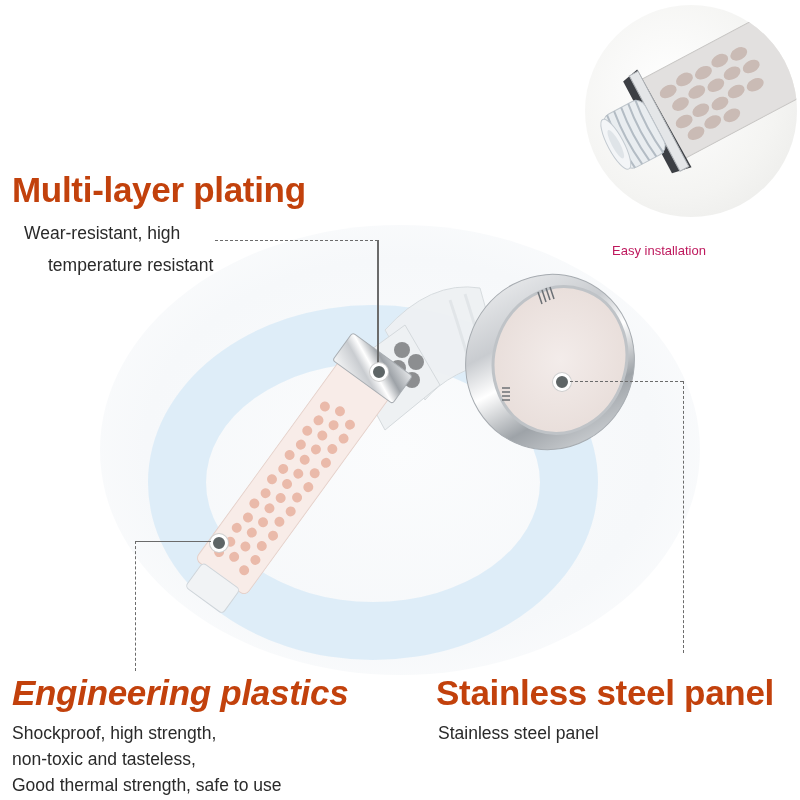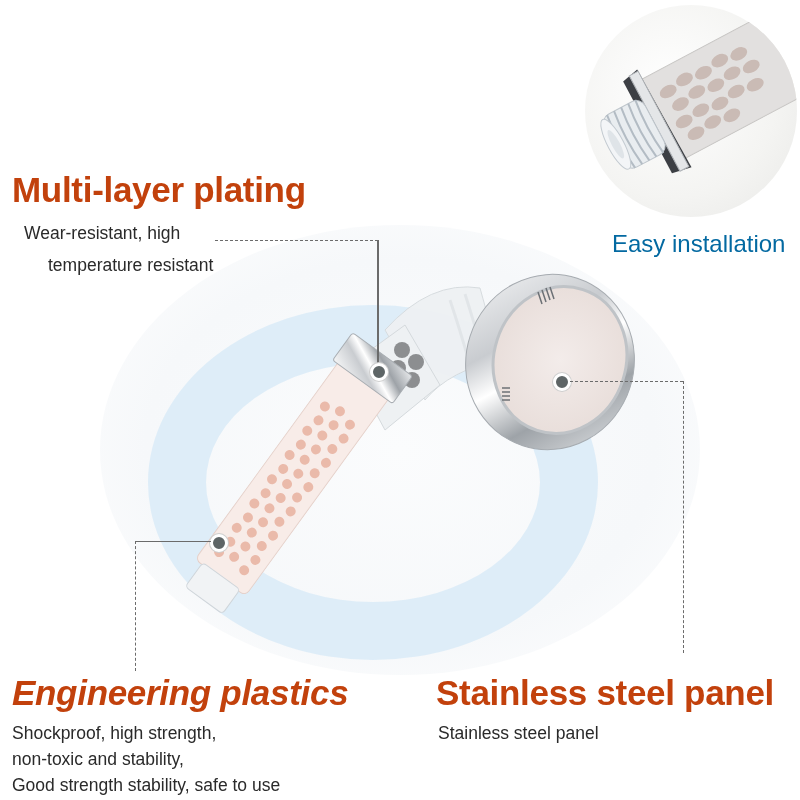--- a/index.html
+++ b/index.html
@@ -59,21 +59,21 @@
           <path d="M38 70 Q 34 100 38 130"></path>
           <path d="M46 70 Q 42 100 46 130"></path>
           <path d="M54 70 Q 50 100 54 130"></path>
           <path d="M62 70 Q 58 100 62 130"></path>
       </g>
       <ellipse cx="24" cy="100" rx="8" ry="28" fill="#f3f5f7" stroke="#c3cad0"></ellipse>
       <ellipse cx="24" cy="100" rx="4" ry="16" fill="#dfe4e8"></ellipse>
     </g>
   </svg>
 </div>
-<div class="desc" style="left:612px;top:231px;font-size:24px;color:#0369a1;">Easy installation</div>
+<div class="desc" style="left:612px;top:238px;font-size:13px;color:#be185d;">Easy installation</div>
 
 <svg class="abs" style="left:150px;top:270px;" width="500" height="360" viewBox="0 0 500 360">
   <defs>
     <linearGradient id="chrome" x1="0" y1="0" x2="1" y2="1">
       <stop offset="0" stop-color="#f5f6f7"></stop>
         <stop offset="0.35" stop-color="#c9ccd0"></stop>
         <stop offset="0.5" stop-color="#ffffff"></stop>
         <stop offset="0.7" stop-color="#9ea3a8"></stop>
         <stop offset="1" stop-color="#e8eaec"></stop>
     </linearGradient>
@@ -172,17 +172,17 @@
 <div class="dot" style="left:210px;top:534px;"></div>
 <div class="solid-h" style="left:135px;top:541px;width:76px;"></div>
 <div class="dash-v" style="left:135px;top:541px;height:130px;"></div>
 
 <div class="title" style="left:12px;top:172px;">Multi-layer plating</div>
 <div class="desc" style="left:12px;top:220px;margin-left:12px;">Wear-resistant, high</div>
 <div class="desc" style="left:12px;top:252px;margin-left:36px;">temperature resistant</div>
 
 <div class="title" style="left:12px;top:675px;font-style:italic;">Engineering plastics</div>
 <div class="desc" style="left:12px;top:720px;">Shockproof, high strength,</div>
-<div class="desc" style="left:12px;top:746px;">non-toxic and stability,</div>
-<div class="desc" style="left:12px;top:772px;">Good strength stability, safe to use</div>
+<div class="desc" style="left:12px;top:746px;">non-toxic and tasteless,</div>
+<div class="desc" style="left:12px;top:772px;">Good thermal strength, safe to use</div>
 
 <div class="title" style="left:436px;top:675px;">Stainless steel panel</div>
 <div class="desc" style="left:438px;top:720px;">Stainless steel panel</div>
 
 </body></html>

